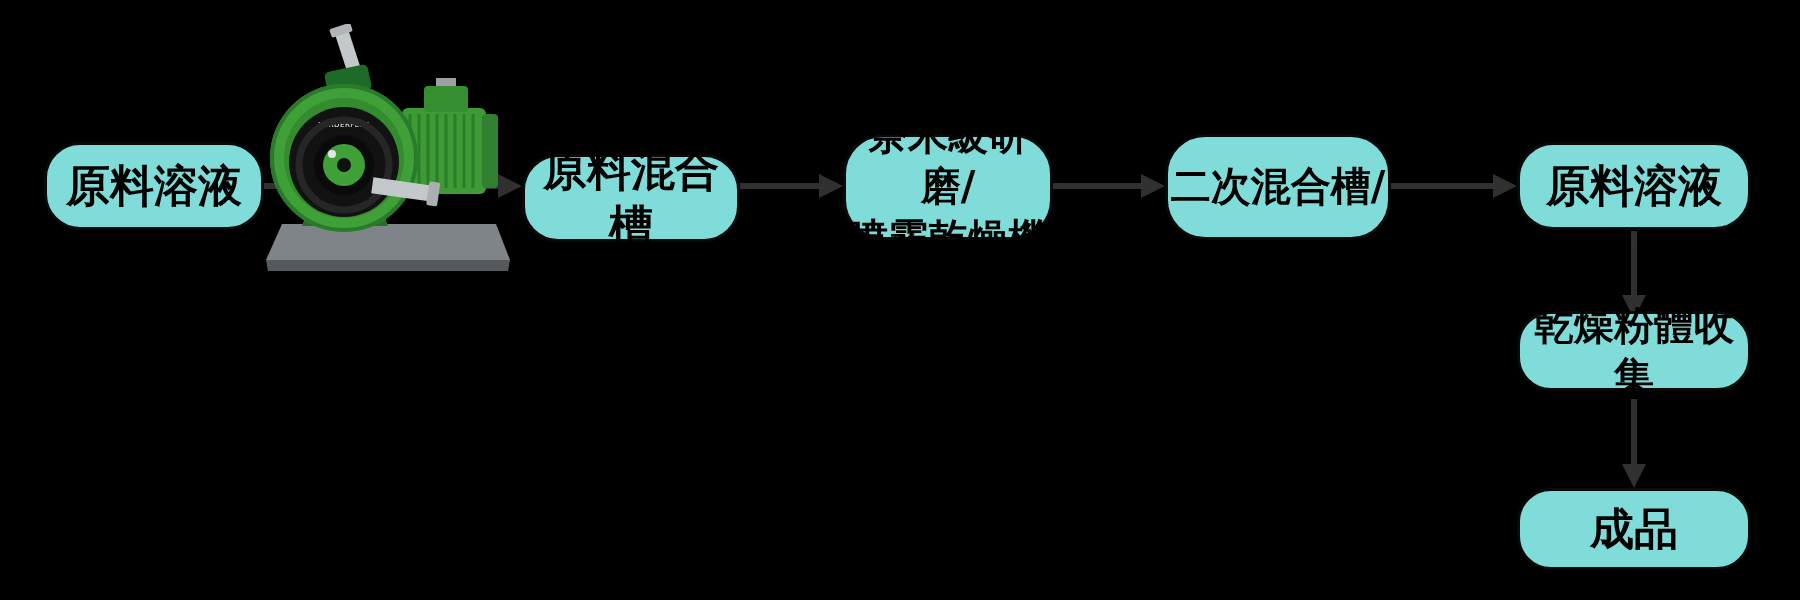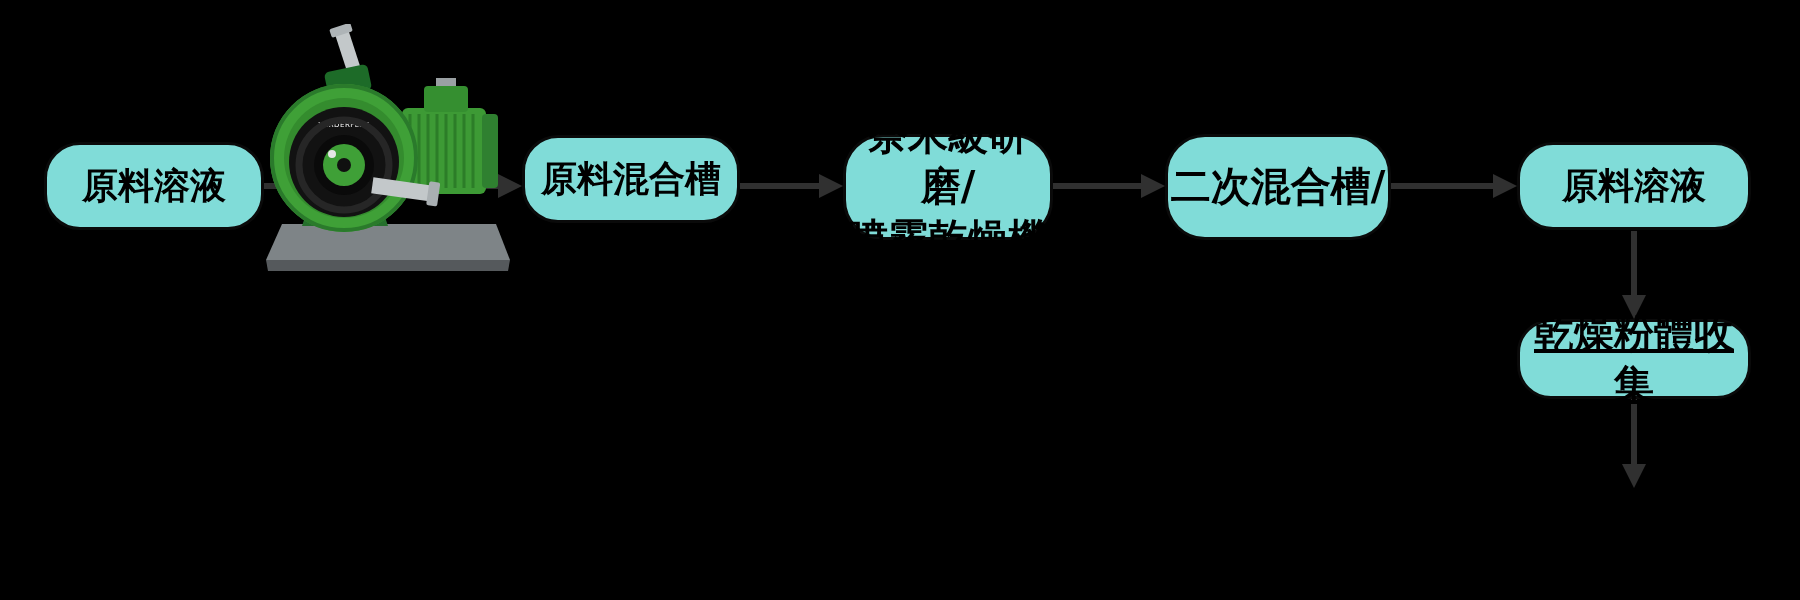--- a/index.html
+++ b/index.html
@@ -23,21 +23,21 @@
     display: flex;
     flex-direction: column;
     align-items: center;
     justify-content: center;
     color: var(--box-text, #000);
     font-weight: 600;
     text-align: center;
     z-index: 3;
   }
   .node .line { line-height: 1.28; }
-  .fs34 { font-size: 36px; }
+  .fs34 { font-size: 44px; }
   .fs32 { font-size: 40px; }
 
   .arrow-h {
     position: absolute;
     display: flex;
     align-items: center;
     height: 24px;
     z-index: 1;
   }
   .arrow-h .shaft { flex: 1; height: 6px; background: var(--arrow, #303030); }
@@ -147,35 +147,38 @@
     <g transform="rotate(8 150 166)">
       <rect x="116" y="158" width="62" height="16" fill="#c3c8ca"></rect>
       <rect x="172" y="154" width="11" height="24" rx="2" fill="#a9afb2"></rect>
     </g>
   </svg>
 
   <div class="node fs34" style="left:44px; top:142px; width:220px; height:88px; border-radius:36px;">
     <div class="line">原料溶液</div>
   </div>
 
-  <div class="node fs34" style="left:522px; top:135px; width:218px; height:88px; border-radius:36px;">
+  <div class="node fs34" style="left:522px; top:154px; width:218px; height:88px; border-radius:36px;">
     <div class="line">原料混合槽</div>
   </div>
 
   <div class="node fs32" style="left:843px; top:134px; width:210px; height:106px; border-radius:40px;">
     <div class="line">奈米級研磨/</div>
     <div class="line">噴霧乾燥機</div>
   </div>
 
   <div class="node fs32" style="left:1165px; top:134px; width:226px; height:106px; border-radius:40px;">
     <div class="line">二次混合槽/</div>
   </div>
 
   <div class="node fs34" style="left:1517px; top:142px; width:234px; height:88px; border-radius:36px;">
     <div class="line">原料溶液</div>
   </div>
 
-  <div class="node fs32" style="left:1517px; top:319px; width:234px; height:80px; border-radius:34px;text-decoration:underline;">
+  <div class="node fs32" style="left:1517px; top:311px; width:234px; height:80px; border-radius:34px;">
     <div class="line">乾燥粉體收集</div>
   </div>
 
+  <div class="node fs34" style="left:1517px; top:488px; width:234px; height:82px; border-radius:34px;">
+    <div class="line">成品</div>
+  </div>
 
 </div>
 
 </body></html>

